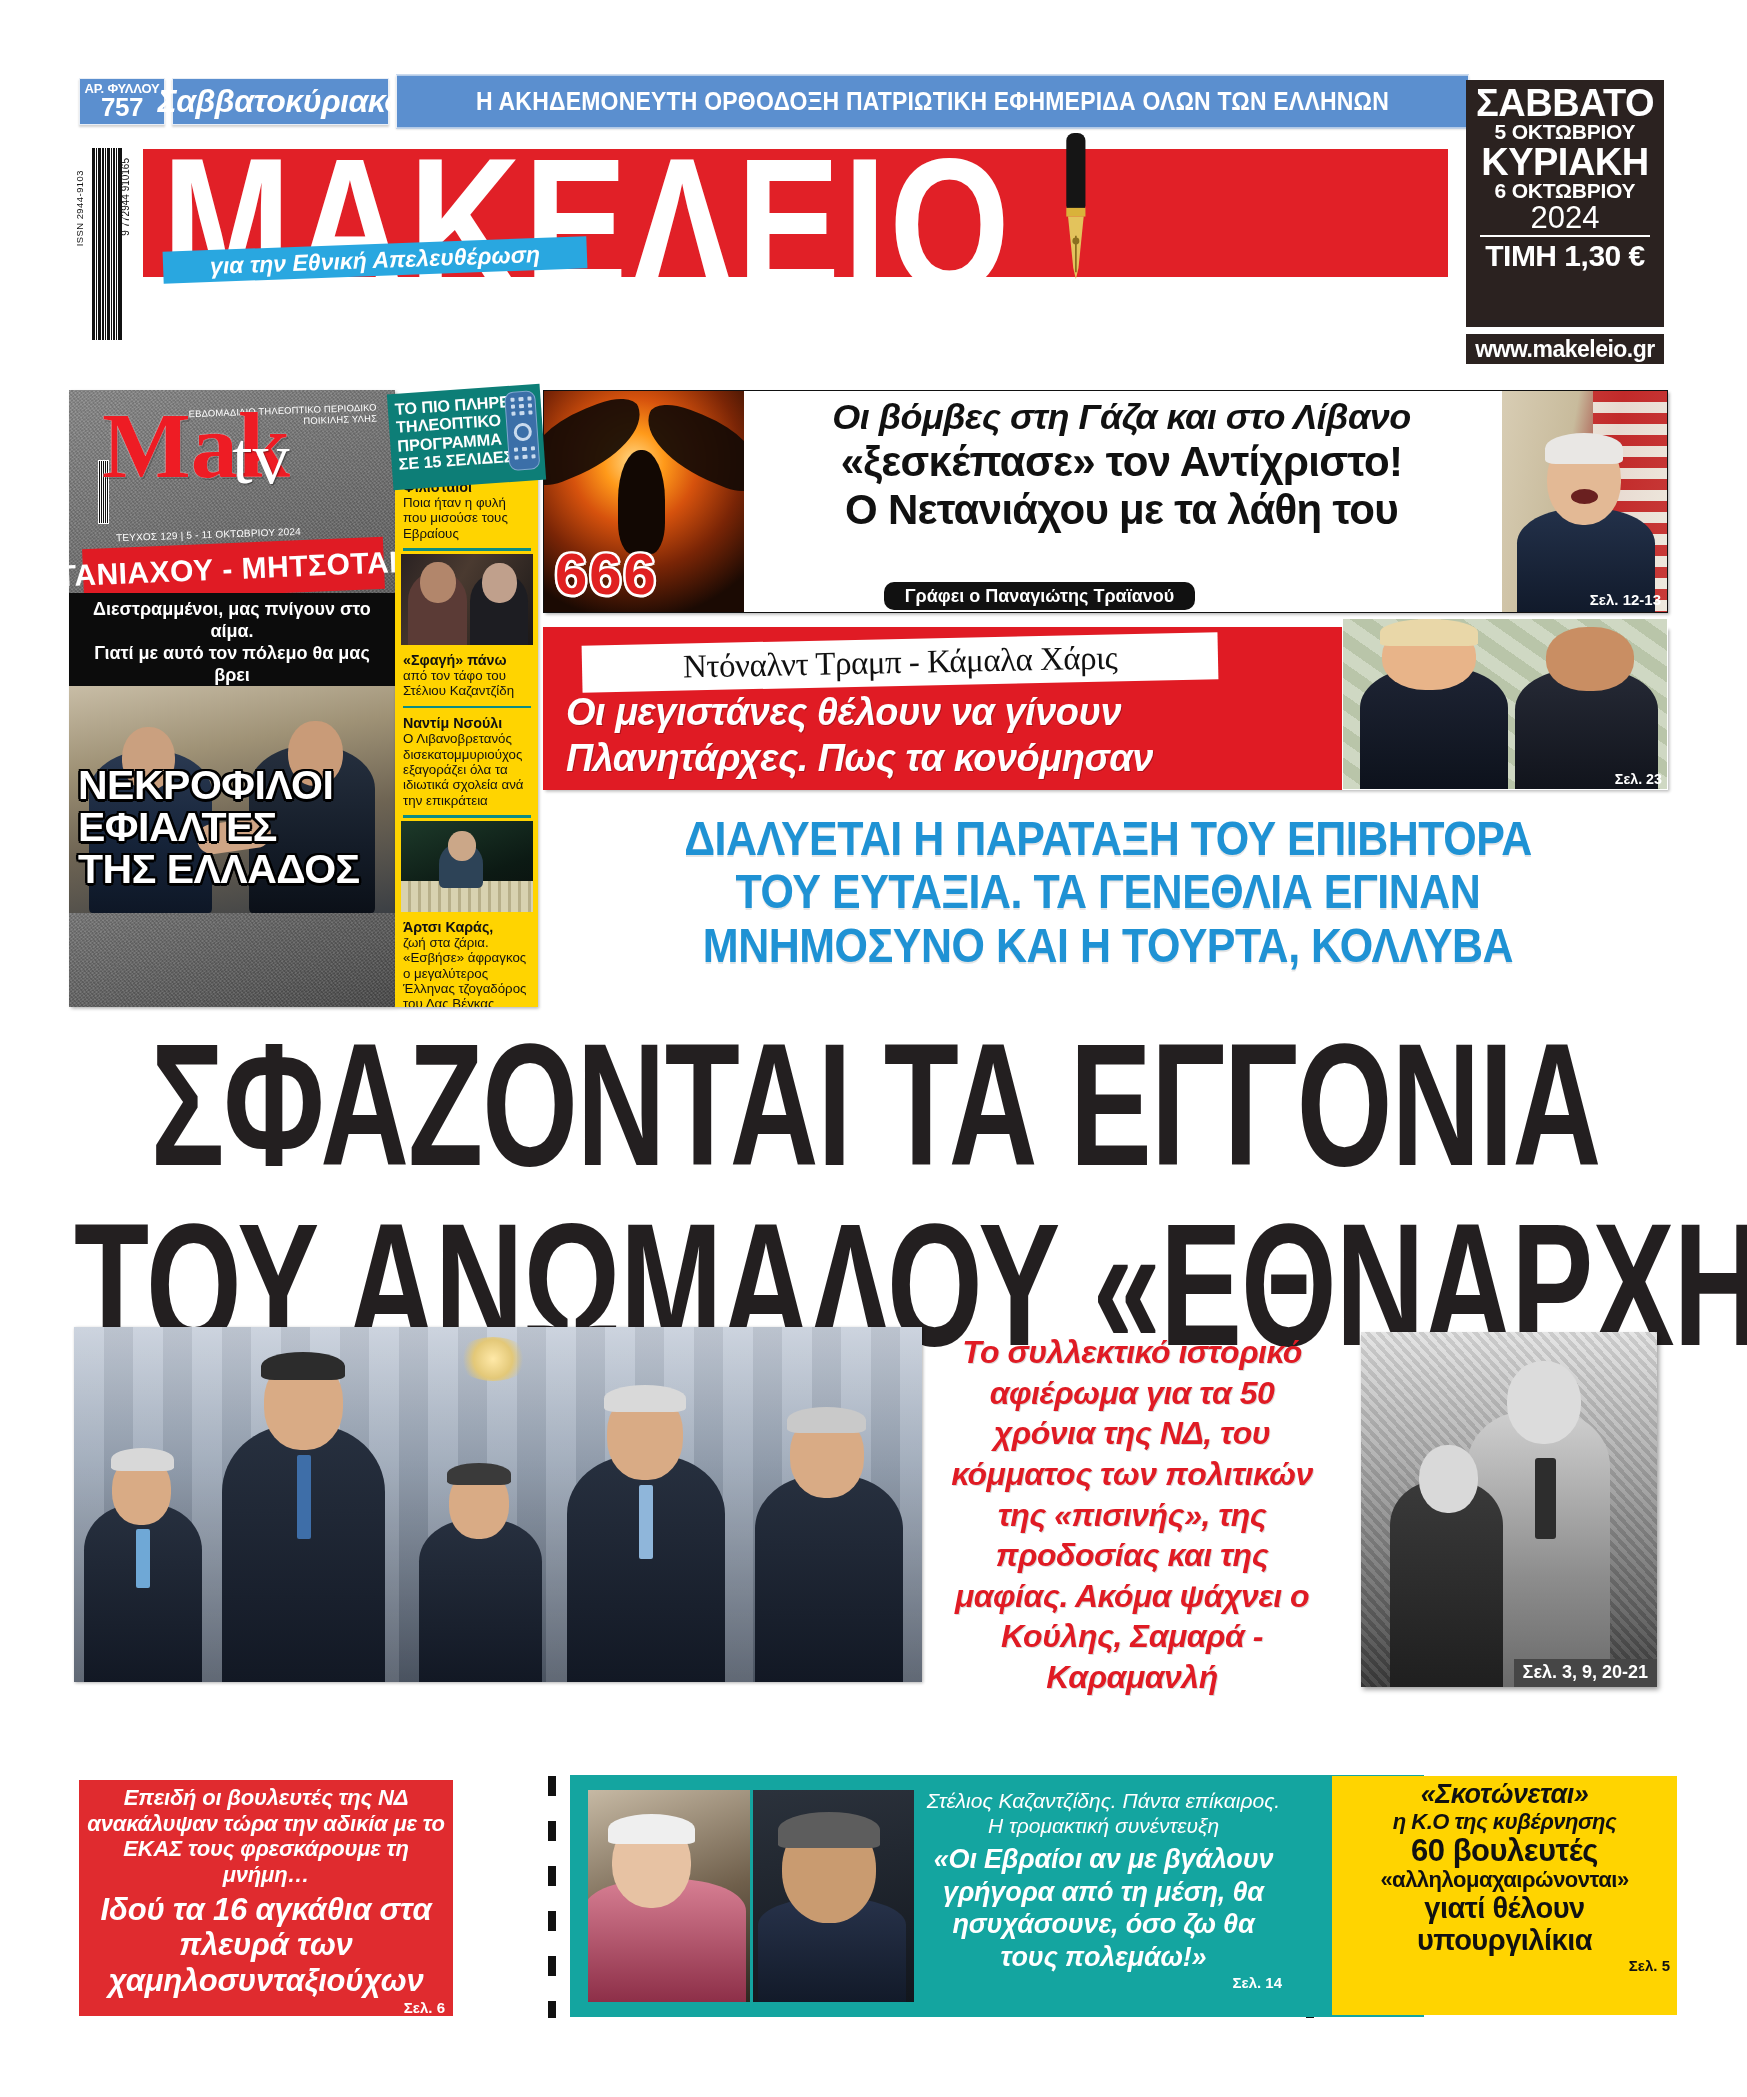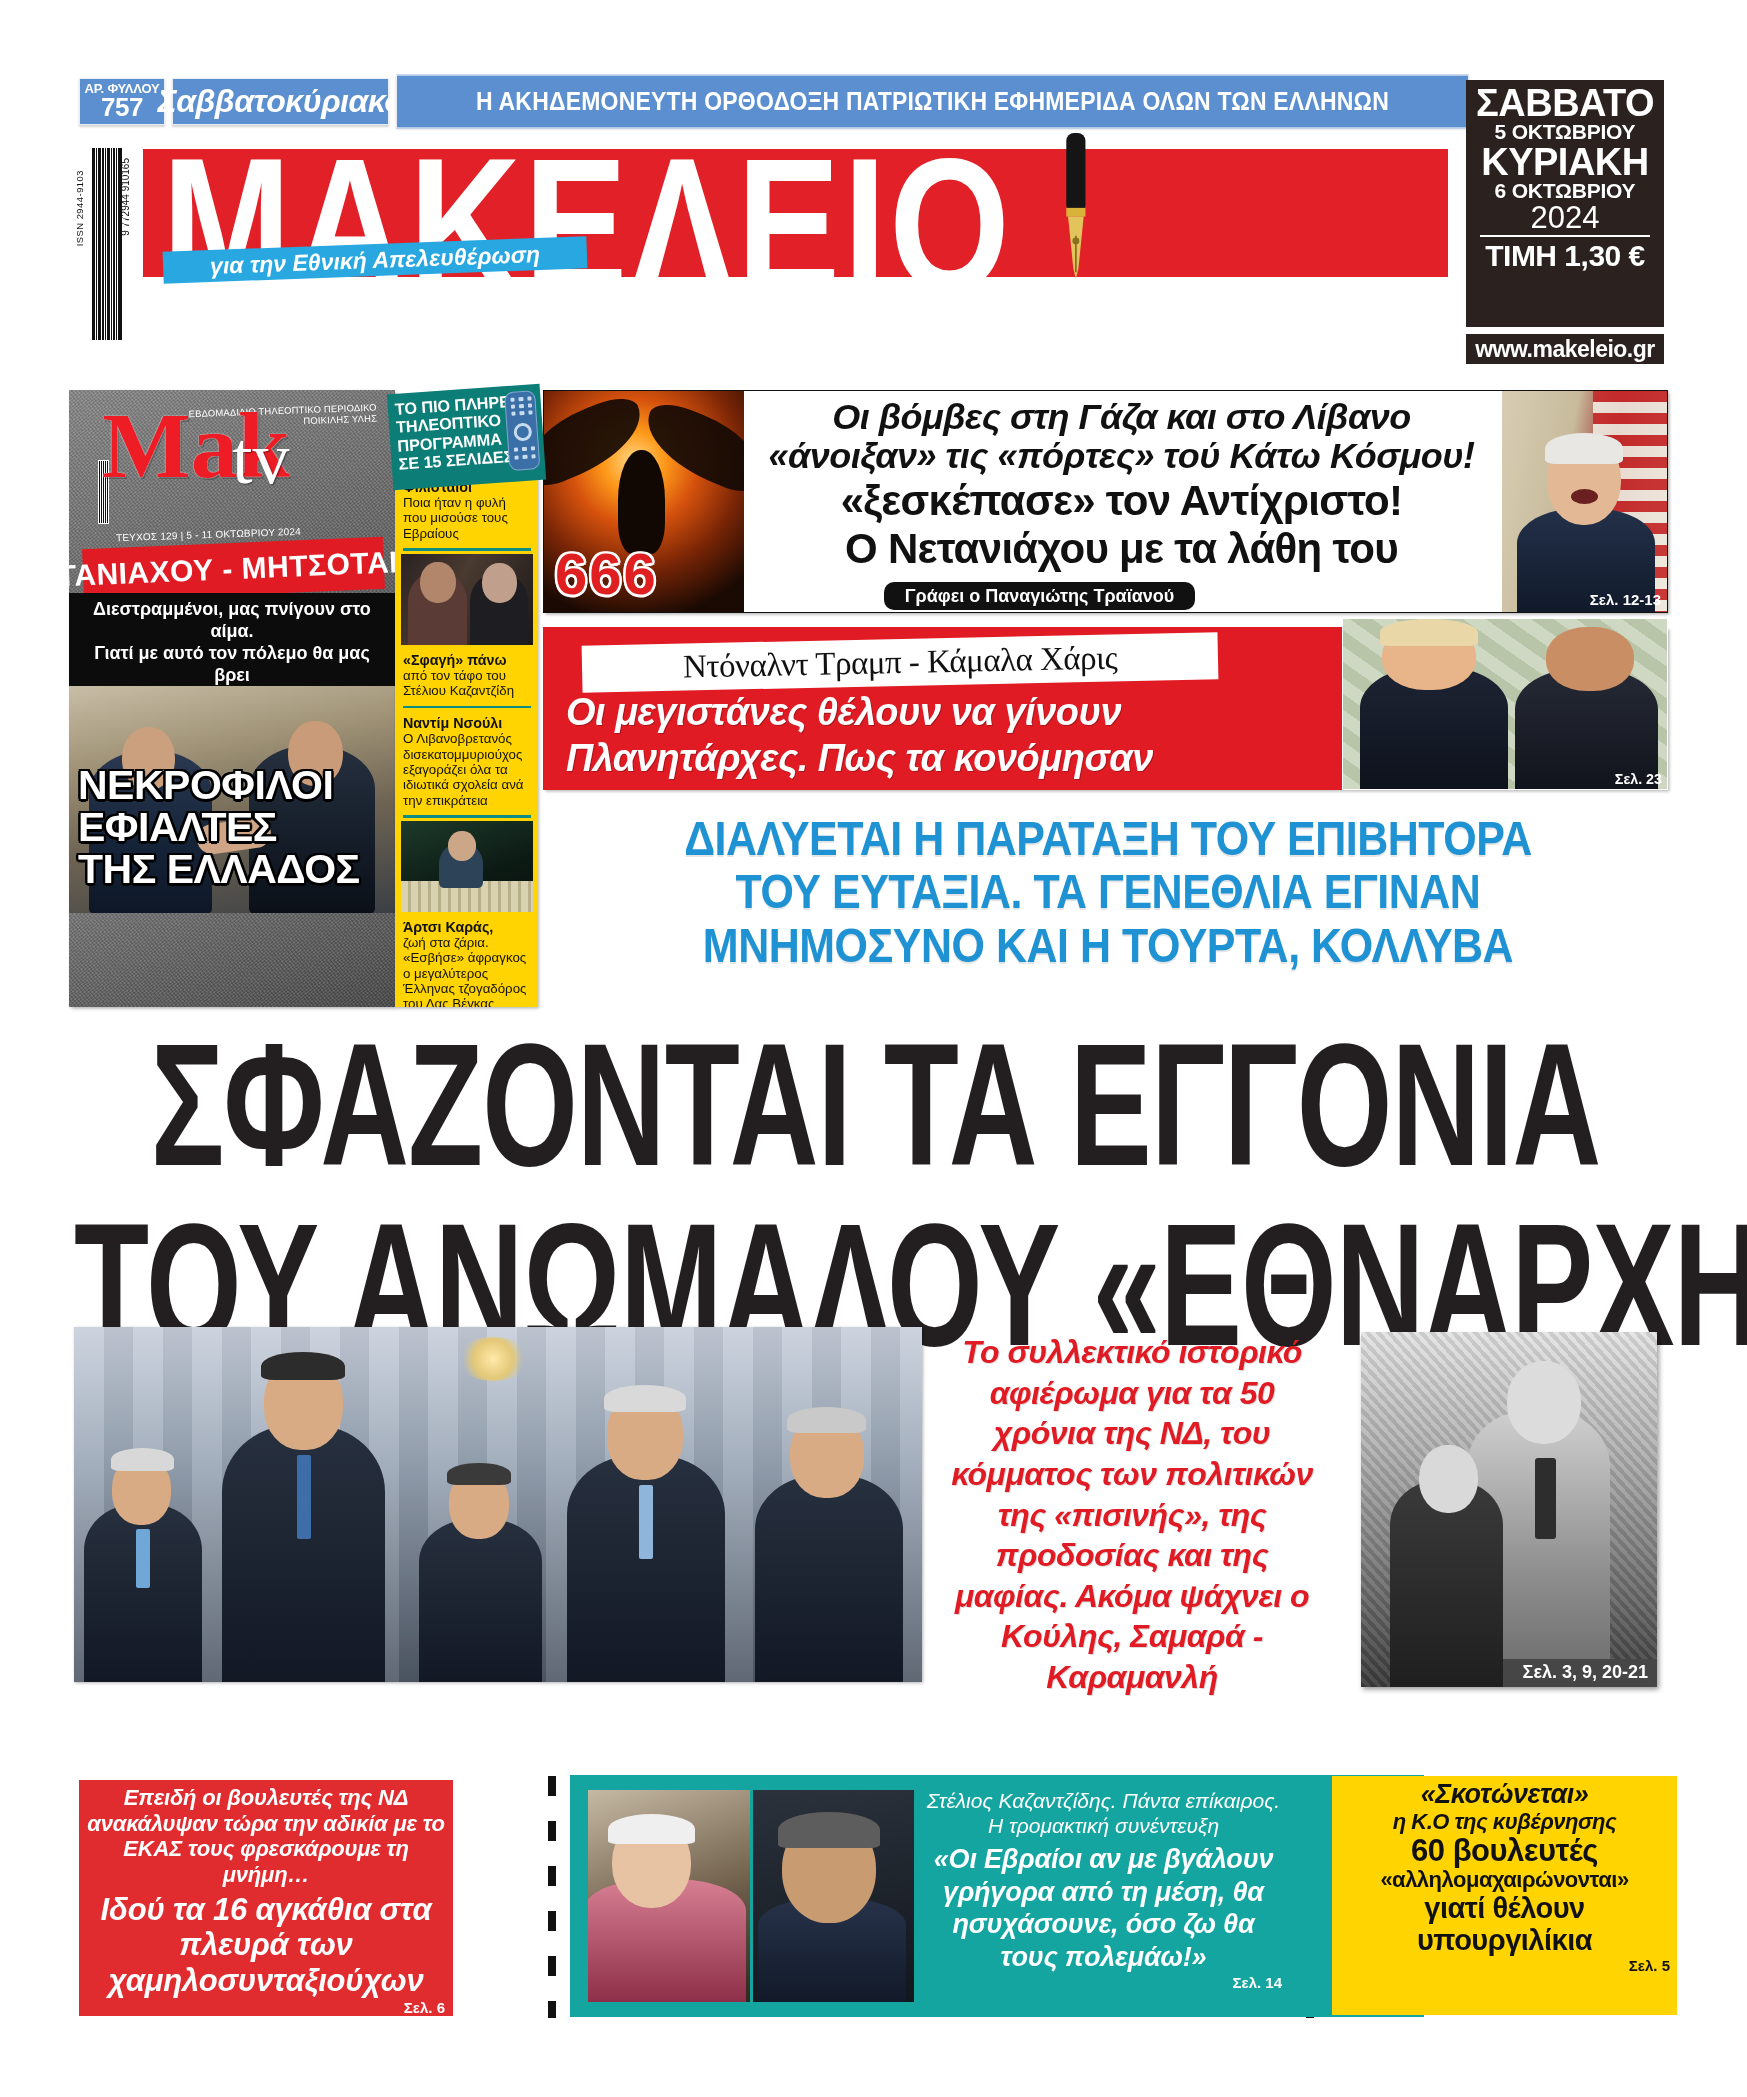--- a/index.html
+++ b/index.html
@@ -465,21 +465,21 @@
     position:absolute; left:29px; bottom:0; width:113px; height:207px;
     background:linear-gradient(180deg,#3a3a3a,#1f1f1f);
     border-radius:44% 44% 0 0 / 22% 22% 0 0;
   }
   .oldphoto .boyhead {
     position:absolute; left:58px; bottom:174px; width:59px; height:68px;
     background:#d9d9d9; border-radius:48%;
   }
   .oldphoto .pg {
     position:absolute; right:0; bottom:0; background:#e01b24; color:#fff;
-    font-size:18px; font-weight:bold; padding:3px 9px 4px 20px;margin-top:33px;
+    font-size:18px; font-weight:bold; padding:3px 9px 4px 9px;margin-top:33px;
   }
 
   
   .dots {
     position:absolute; width:8px;
     background:repeating-linear-gradient(180deg,#111 0 20px,transparent 20px 45px);
   }
   .pnlRed {
     position:absolute; left:79px; top:1780px; width:374px; height:236px;
     background:#e02b2f; color:#fff; padding:5px 8px 0 8px; text-align:center;
@@ -698,21 +698,20 @@
 
 <div class="blk666">
   <div class="fire">
     <div class="wing1"></div>
       <div class="wing2"></div>
       <div class="body"></div>
   </div>
   <div class="num666">666</div>
   <div class="white">
     <div class="l1">Οι βόμβες στη Γάζα και στο Λίβανο</div>
-    <div class="l1">«άνοιξαν» τις «πόρτες» τού Κάτω Κόσμου!</div>
     <div class="l2">«ξεσκέπασε» τον Αντίχριστο!</div>
     <div class="l2">Ο Νετανιάχου με τα λάθη του</div>
   </div>
   <div class="byline">Γράφει ο Παναγιώτης Τραϊανού</div>
   <div class="bphoto">
     <div class="flag"></div>
       <div class="suit"></div>
       <div class="head"></div>
     <div class="hair"></div>
       <div class="mouth"></div>

